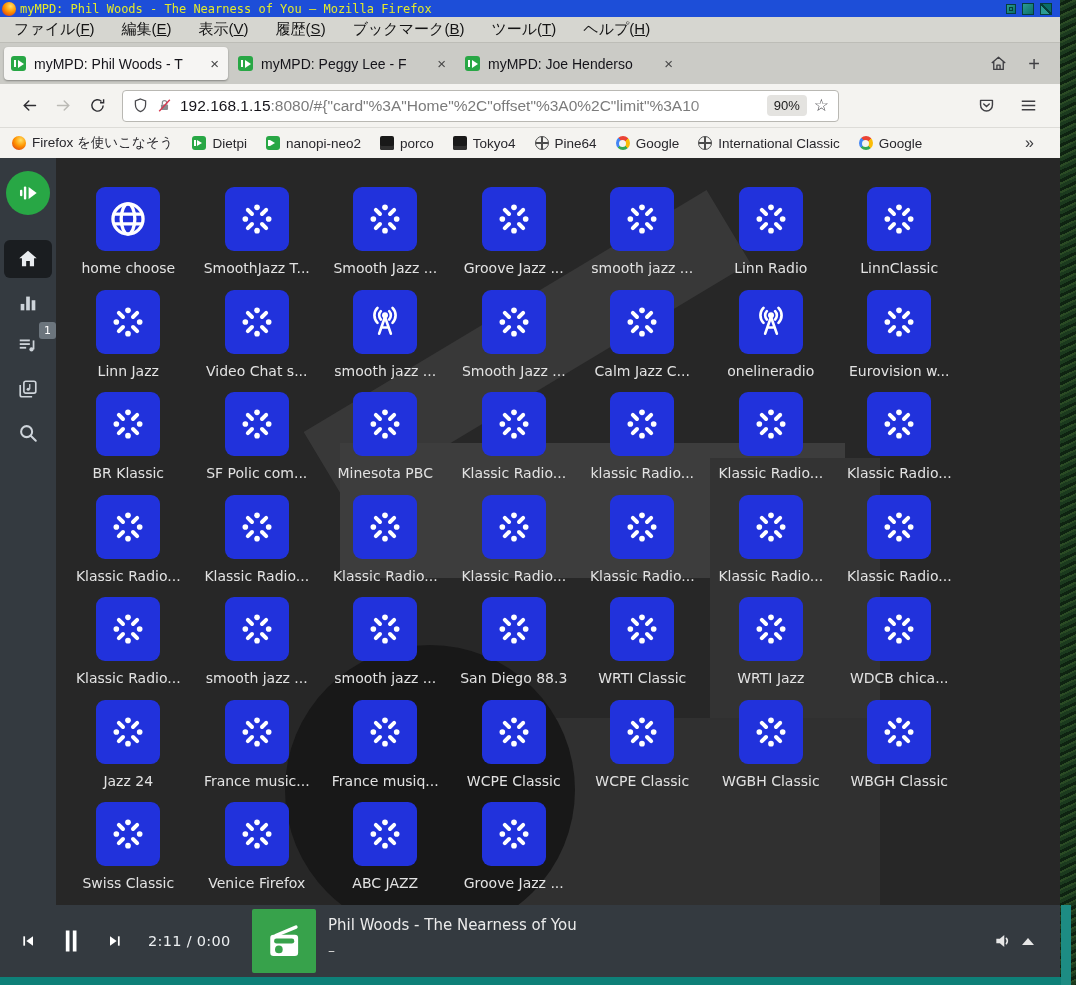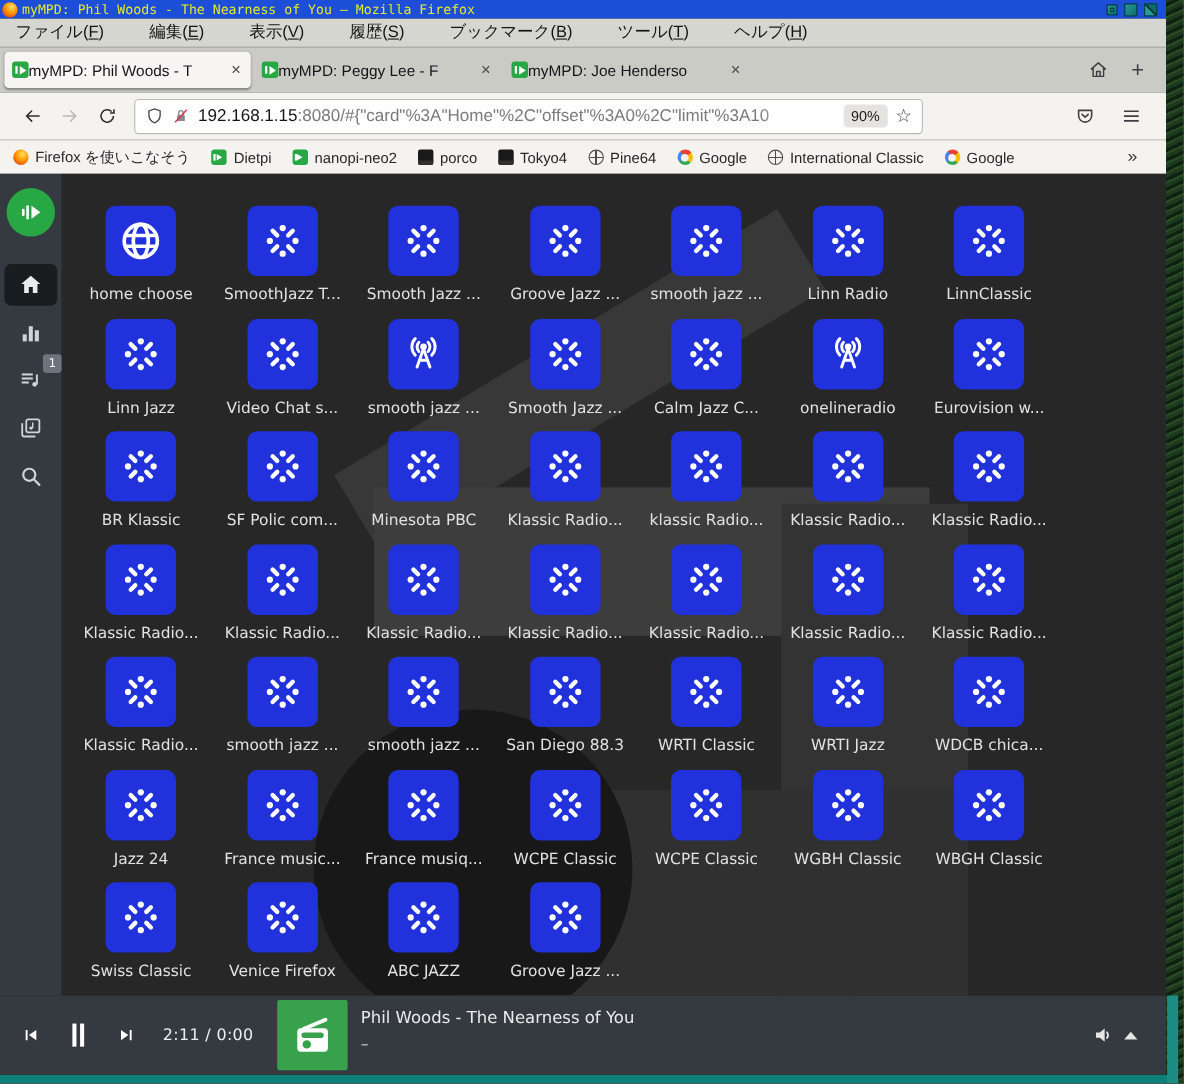--- a/index.html
+++ b/index.html
@@ -19,29 +19,29 @@
     background:radial-gradient(circle at 62% 30%, #ffe066, #ff9500 45%, #e8590c 72%, #7b2f8d); }
   .title-text { color:#e4ea2a; font-family:"DejaVu Sans Mono", monospace; font-size:12px; white-space:nowrap; }
   .win-btns { margin-left:auto; display:flex; gap:6px; margin-right:8px; }
   .wbtn { width:12px; height:12px; border:1px solid #063e3a; background:linear-gradient(135deg,#2a9b93,#0b6e68); position:relative; }
   .wbtn-min { width:10px; height:10px; margin-top:1px; }
   .wbtn-min::after { content:""; position:absolute; inset:2px; border:1px solid #063e3a; }
   .wbtn-close { background:linear-gradient(45deg,#2a9b93 44%,#063e3a 44% 56%,#0b6e68 56%); }
 
   
   .menubar { position:absolute; left:0; top:17px; width:1060px; height:26px; background:#d6d6d0;
-    border-bottom:1px solid #bdbdb7; display:flex; align-items:center; gap:41px; padding-left:14px;
+    border-bottom:1px solid #bdbdb7; display:flex; align-items:center; gap:27px; padding-left:14px;
     font-size:15px; color:#141414; }
   .menu-item { white-space:nowrap; cursor:default; }
   .mn-key { text-decoration:underline; }
 
   
   .tabbar { position:absolute; left:0; top:43px; width:1060px; height:41px; background:#cbcbc6;
     display:flex; align-items:center; padding-left:4px; }
-  .tab { width:224px; height:33px; display:flex; align-items:center; gap:0; padding:0 7px;
+  .tab { width:224px; height:33px; display:flex; align-items:center; gap:8px; padding:0 7px;
     border-radius:4px; margin-right:3px; }
   .tab.active { background:#f6f5f3; box-shadow:0 1px 2px rgba(0,0,0,.35); }
   .tab-fav { width:15px; height:15px; border-radius:3px; background:#28a745; position:relative; flex:0 0 auto; }
   .tab-fav::before { content:""; position:absolute; left:3px; top:4px; width:2px; height:7px; background:#fff; }
   .tab-fav::after { content:""; position:absolute; left:6.5px; top:3.5px;
     border-top:4px solid transparent; border-bottom:4px solid transparent; border-left:6px solid #fff; }
   .tab-title { flex:1; font-size:14px; color:#15141a; white-space:nowrap; overflow:hidden; }
   .tab-close { color:#474747; font-size:15px; padding:0 2px; }
   .tabbar-right { margin-left:auto; display:flex; align-items:center; gap:20px; margin-right:20px; }
   .plus-btn { font-size:20px; color:#3f3f43; line-height:1; }

